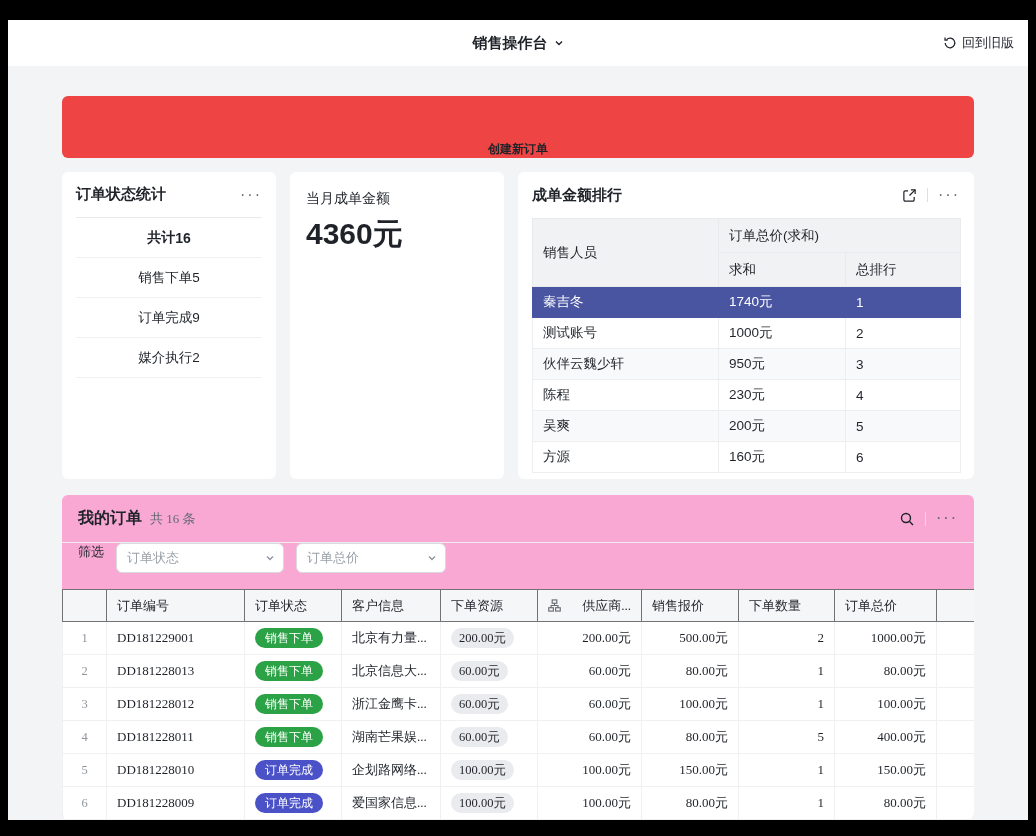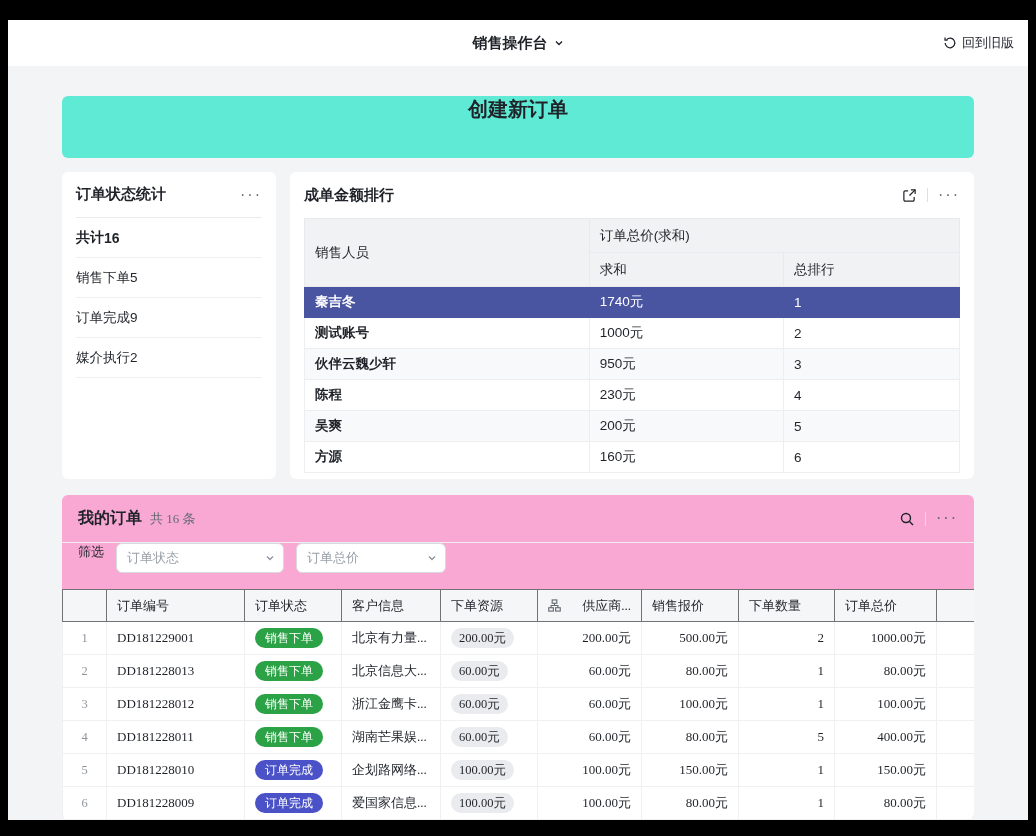--- a/index.html
+++ b/index.html
@@ -18,57 +18,57 @@
     flex: 0 0 46px; background: #fff; position: relative;
     display: flex; align-items: center; justify-content: center;
   }
   .title-dd { display: flex; align-items: center; gap: 6px; font-size: 15px; font-weight: 600; cursor: pointer; }
   .topbar-right {
     position: absolute; right: 14px; top: 0; height: 100%;
     display: flex; align-items: center; gap: 5px; font-size: 13px; cursor: pointer;
   }
   main { flex: 1; padding: 30px 54px 0; overflow: hidden; }
   .create-card {
-    height: 62px; background: #5eead4; border-radius: 6px; margin-bottom: 14px;
-    display: flex; align-items: flex-start; justify-content: center;
-    font-size: 20px; font-weight: 600; cursor: pointer;
+    height: 62px; background: #ef4444; border-radius: 6px; margin-bottom: 14px;
+    display: flex; align-items: flex-end; justify-content: center;
+    font-size: 12px; font-weight: 600; cursor: pointer;
   }
   .cards-row { display: flex; gap: 14px; height: 307px; margin-bottom: 16px; }
   .card { background: #fff; border-radius: 6px; overflow: hidden; }
   .card-head { height: 46px; display: flex; align-items: center; justify-content: space-between; text-align: right; }
   .card-title { font-size: 15px; font-weight: 700; }
   .more-btn { color: #646a73; font-size: 16px; letter-spacing: 2px; line-height: 1; cursor: pointer; user-select: none; }
   .icon-group { display: flex; align-items: center; gap: 10px; }
   .v-div { width: 1px; height: 14px; background: #dcdfe3; }
 
   
   .status-card { flex: 0 0 214px; width: 214px; padding: 0 14px; }
   .status-card .card-head { border-bottom: 1px solid #e8eaed; }
   .stat-row {
-    height: 40px; display: flex; align-items: center; justify-content: flex-start;
+    height: 40px; display: flex; align-items: center; justify-content: center;
     font-size: 13.5px; border-bottom: 1px solid #eef0f2; cursor: pointer;
   }
   .stat-row:first-child { font-weight: 700; font-size: 14px; }
 
   
   .amount-card { flex: 0 0 214px; width: 214px; padding: 18px 16px; }
   .amount-title { font-size: 14px; }
   .amount-value { font-size: 30px; font-weight: 700; margin-top: 6px; }
 
   
   .ranking-card { flex: 1; padding: 0 14px; }
   table { border-collapse: collapse; width: 100%; table-layout: fixed; }
   .rank-table { font-size: 13.5px; }
   .rank-table th {
     background: #f1f2f4; font-weight: 400; text-align: left;
     padding: 0 10px; height: 34px; border: 1px solid #e8eaed;
   }
   .rank-table td { height: 31px; padding: 0 10px; border: 1px solid #eceef0; background: #fff; }
   .rank-table tbody tr:nth-child(odd) td { background: #f8f9fa; }
-  .rank-table td[data-name="ranking-name"] { font-weight: 700; margin-left: 32px; }
+  .rank-table td[data-name="ranking-name"] { font-weight: 400; margin-left: 32px; }
   .rank-table tbody tr.hl td {
     background: var(--highlight-row); color: #fff; border-color: var(--highlight-row);
   }
 
   
   .orders-card { border-radius: 6px; background: #f9a8d4; overflow: hidden; font-family: Liberation Serif, serif; }
   .orders-head {
     height: 48px; display: flex; align-items: center; padding: 0 16px;
     border-bottom: 1px solid #eceef0;
   }
@@ -156,20 +156,24 @@
               <span data-name="status-stat-label">订单完成</span>
               <span data-name="status-stat-value">9</span>
             </div>
             <div data-name="status-stat-row" class="stat-row">
               <span data-name="status-stat-label">媒介执行</span>
               <span data-name="status-stat-value">2</span>
             </div>
           </div>
       </section>
 
+      <section class="card amount-card" data-name="month-amount-card">
+        <div class="amount-title" data-name="month-amount-title">当月成单金额</div>
+        <div class="amount-value" data-name="month-amount-value">4360元</div>
+      </section>
 
       <section class="card ranking-card" data-name="ranking-card">
         <div class="card-head" data-name="ranking-card-header">
           <span class="card-title" data-name="ranking-card-title">成单金额排行</span>
           <span class="icon-group" data-name="ranking-card-actions">
             <span class="icon-btn" data-name="open-in-new-icon">
               <svg width="15" height="15" viewBox="0 0 16 16" fill="none" stroke="#1f2329" stroke-width="1.3">
                   <path d="M13 9.5v3A1.5 1.5 0 0 1 11.5 14h-8A1.5 1.5 0 0 1 2 12.5v-8A1.5 1.5 0 0 1 3.5 3h3"></path>
                   <path d="M9.5 2H14v4.5"></path>
                   <path d="M14 2L8 8"></path>

